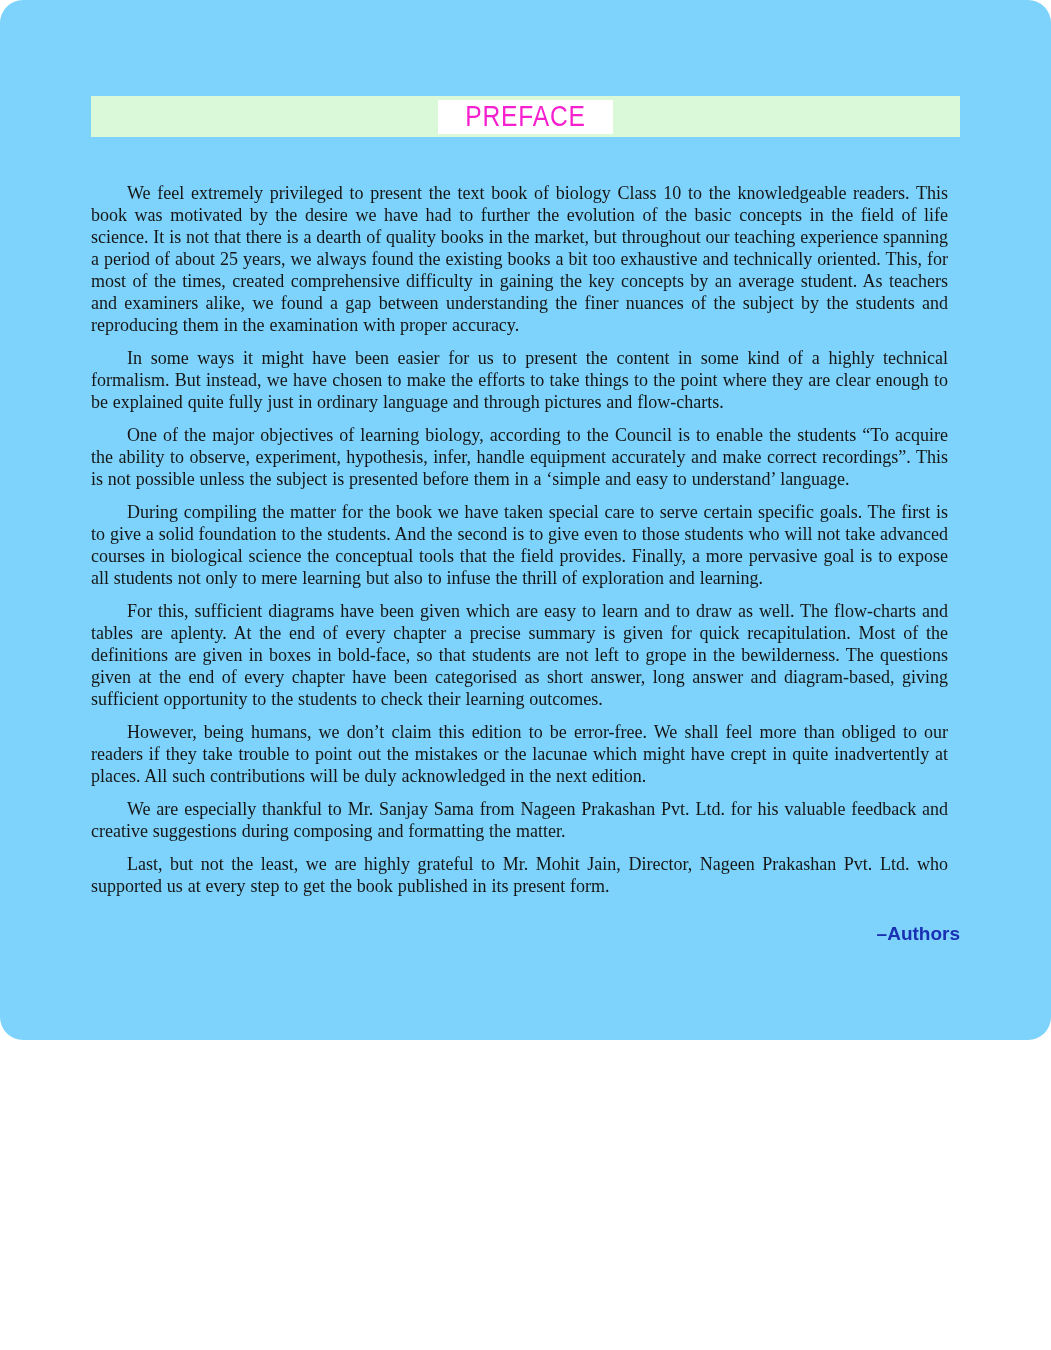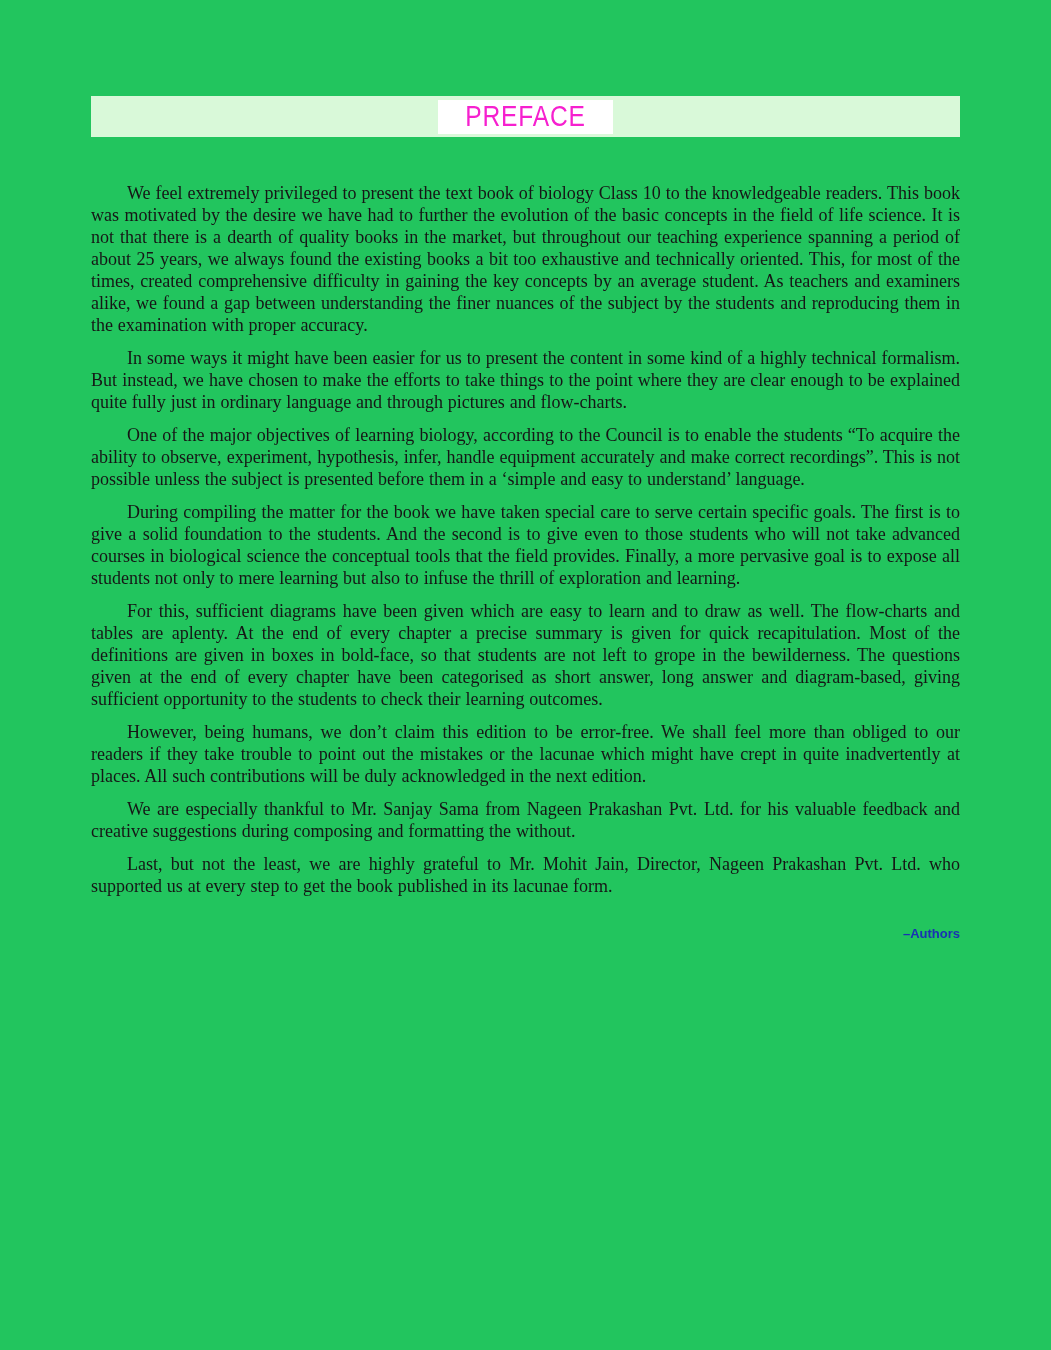--- a/index.html
+++ b/index.html
@@ -3,25 +3,26 @@
 <meta charset="utf-8">
 <style>
   html, body {
     margin: 0;
     padding: 0;
     background: #ffffff;
   }
   .page {
     position: relative;
     width: 1051px;
-    height: 1350px;
-    background: #22c55e;
+    height: 1040px;
+    background: #7dd3fc;
     overflow: hidden;
     font-family: "Liberation Serif", serif;
     color: #161616;
+    border-radius: 23px;
   }
   .banner {
     position: absolute;
     left: 91px;
     top: 96px;
     width: 869px;
     height: 41px;
     display: flex;
     align-items: center;
     justify-content: center;
@@ -41,34 +42,34 @@
     transform-origin: center;
     white-space: nowrap;
   }
   .body-text {
     position: absolute;
     left: 91px;
     top: 182px;
     width: 869px;
   }
   .para {
-    margin: 0 0 11px 0;
+    margin: 0 12px 11px 0;
     font-size: 18px;
     line-height: 22px;
     text-align: justify;
     text-indent: 36px;
     word-spacing: 0.02em;
   }
   .para b { font-weight: normal; }
   .signature {
     margin-top: 26px;
     text-align: right;
     font-family: "Liberation Sans", sans-serif;
     font-weight: bold;
-    font-size: 13px;
+    font-size: 19px;
     line-height: 22px;
   }
 </style>
 </head>
 <body>
 
 <div class="page" style="color: rgb(22, 22, 22);">
 
   <div class="banner" style="background: rgb(217, 249, 217);">
     <div class="title-box">
@@ -77,18 +78,18 @@
   </div>
 
   <div class="body-text">
 
     <p class="para"><span>We feel extremely privileged to present the text book of biology Class 10 to the knowledgeable readers. This book was motivated by the desire we have had to further the evolution of the basic concepts in the field of life science. It is not that there is a dearth of quality books in the market, but throughout our teaching experience spanning a period of about 25 years, we always found the existing books a bit too exhaustive and technically oriented. This, for most of the times, created comprehensive difficulty in gaining the key concepts by an average student. As teachers and examiners alike, we found a gap between understanding the finer nuances of the subject by the students and reproducing them in the examination with proper accuracy.</span></p>
       <p class="para"><span>In some ways it might have been easier for us to present the content in some kind of a highly technical formalism. But instead, we have chosen to make the efforts to take things to the point where they are clear enough to be explained quite fully just in ordinary language and through pictures and flow-charts.</span></p>
       <p class="para"><span>One of the major objectives of learning biology, according to the Council is to enable the students “To acquire the ability to observe, experiment, hypothesis, infer, handle equipment accurately and make correct recordings”. This is not possible unless the subject is presented before them in a ‘simple and easy to understand’ language.</span></p>
       <p class="para"><span>During compiling the matter for the book we have taken special care to serve certain specific goals. The first is to give a solid foundation to the students. And the second is to give even to those students who will not take advanced courses in biological science the conceptual tools that the field provides. Finally, a more pervasive goal is to expose all students not only to mere learning but also to infuse the thrill of exploration and learning.</span></p>
       <p class="para"><span>For this, sufficient </span><b>diagrams</b><span> have been given which are easy to learn and to draw as well. The </span><b>flow-charts</b><span> and </span><b>tables</b><span> are aplenty. At the end of every chapter a precise </span><b>summary</b><span> is given for quick recapitulation. Most of the </span><b>definitions</b><span> are given in boxes in bold-face, so that students are not left to grope in the bewilderness. The questions given at the end of every chapter have been categorised as short answer, long answer and diagram-based, giving sufficient opportunity to the students to check their learning outcomes.</span></p>
       <p class="para"><span>However, being humans, we don’t claim this edition to be error-free. We shall feel more than obliged to our readers if they take trouble to point out the mistakes or the lacunae which might have crept in quite inadvertently at places. All such contributions will be duly acknowledged in the next edition.</span></p>
-      <p class="para"><span>We are especially thankful to Mr. Sanjay Sama from Nageen Prakashan Pvt. Ltd. for his valuable feedback and creative suggestions during composing and formatting the without.</span></p>
-      <p class="para"><span>Last, but not the least, we are highly grateful to Mr. Mohit Jain, Director, Nageen Prakashan Pvt. Ltd. who supported us at every step to get the book published in its lacunae form.</span></p>
+      <p class="para"><span>We are especially thankful to Mr. Sanjay Sama from Nageen Prakashan Pvt. Ltd. for his valuable feedback and creative suggestions during composing and formatting the matter.</span></p>
+      <p class="para"><span>Last, but not the least, we are highly grateful to Mr. Mohit Jain, Director, Nageen Prakashan Pvt. Ltd. who supported us at every step to get the book published in its present form.</span></p>
       <div class="signature" style="color: rgb(26, 48, 180);">–Authors</div>
   </div>
 
 </div>
 
 </body></html>

